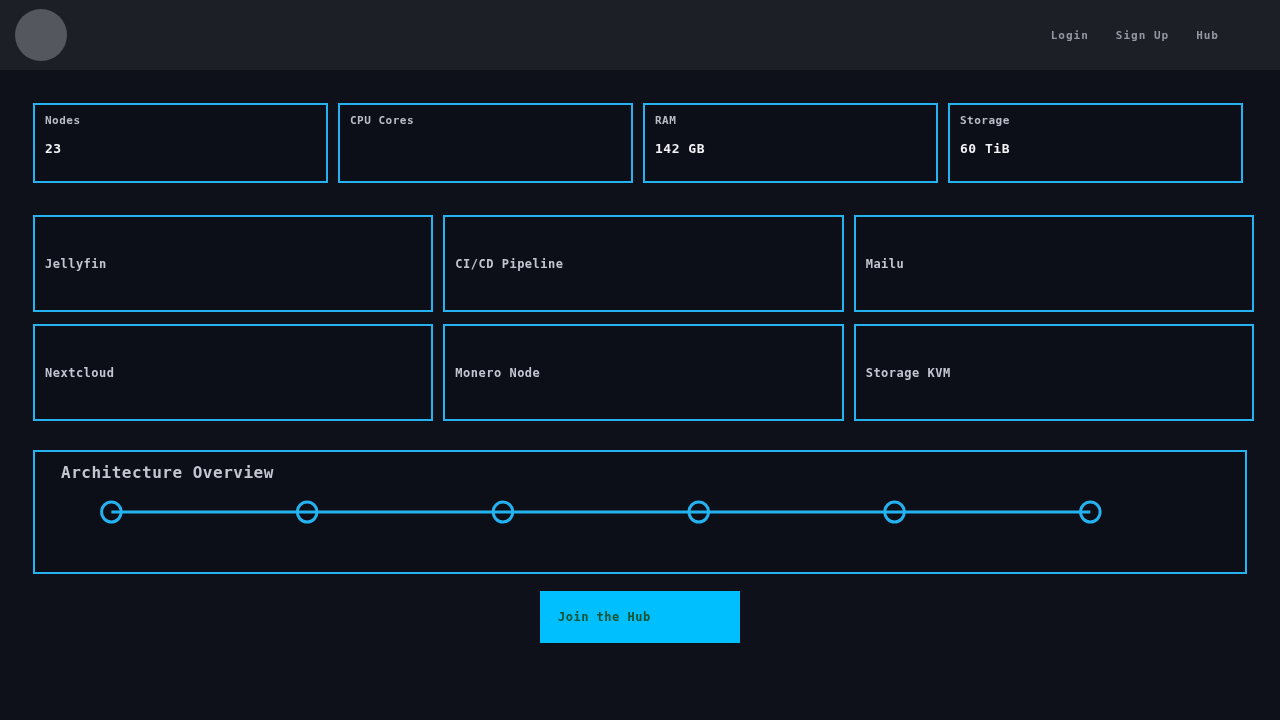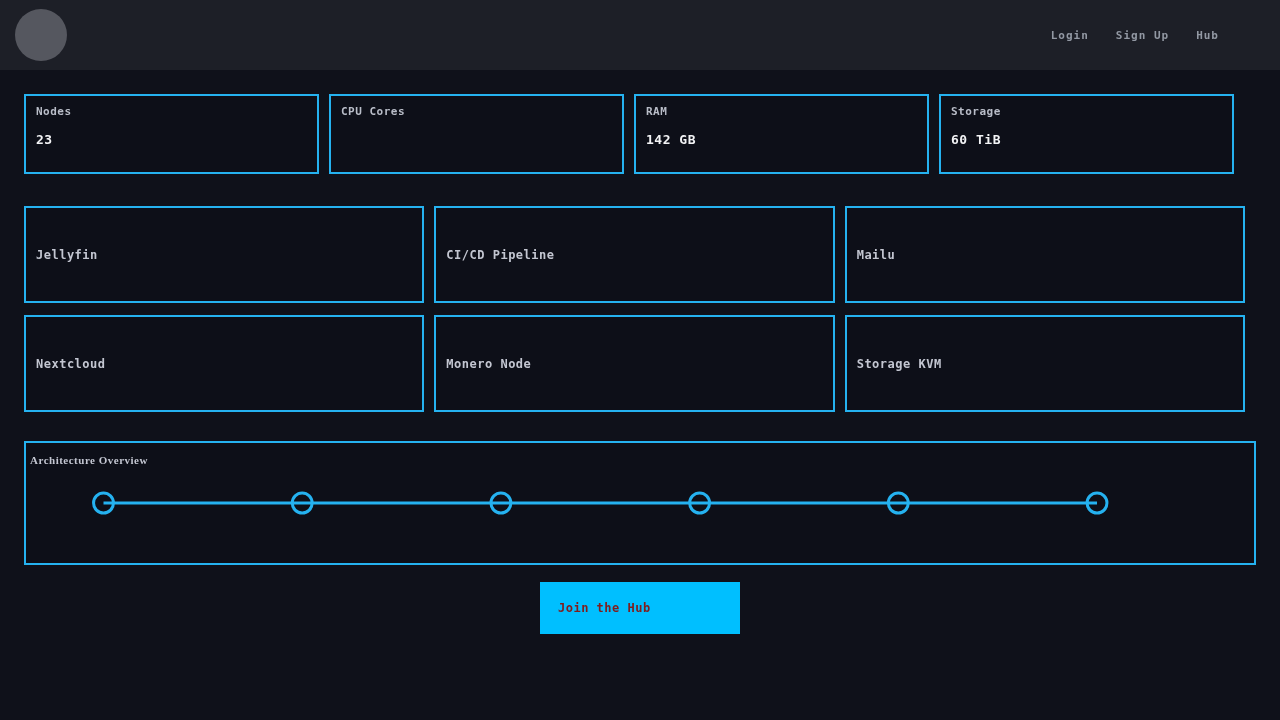--- a/index.html
+++ b/index.html
@@ -27,21 +27,21 @@
   }
   .nav-links { display: flex; gap: 27px; margin-right: 46px; }
   .nav-link {
     color: #9298a3;
     font-size: 11px;
     letter-spacing: 1px;
     text-decoration: none;
     cursor: pointer;
   }
   
-  .content { padding: 24px; }
+  .content { padding: 33px; }
   .card {
     background: #0d0f18;
     border: 2px solid #25b2f0;
   }
   
   .stats-row { display: flex; gap: 10px; margin-bottom: 32px; }
   .stat-card { width: 295px; height: 80px; padding: 9px 10px; }
   .stat-label { color: #b9bdc8; font-size: 11px; letter-spacing: 0.5px; }
   .stat-value { color: #f2f3f5; font-size: 13px; margin-top: 14px; letter-spacing: 0.5px; }
   
@@ -56,37 +56,37 @@
     height: 97px;
     display: flex;
     align-items: center;
     padding: 0 10px;
     cursor: pointer;
   }
   .service-name { color: #c3c6d1; font-size: 12px; letter-spacing: 0.5px; }
   
   .arch-section { position: relative; height: 124px; margin-bottom: 17px; }
   .arch-title {
-    position: absolute; top: 11px; left: 4px;
-    color: #c3c6d1; font-size: 11px; letter-spacing: 0.5px; font-family: Liberation Serif, serif;
+    position: absolute; top: 11px; left: 26px;
+    color: #c3c6d1; font-size: 16px; letter-spacing: 0.5px;
   }
   .arch-svg { position: absolute; left: 0; top: 0; width: 100%; height: 100%; }
   
   .cta-row { display: flex; justify-content: center; }
   .cta-button {
     width: 200px; height: 52px;
     background: #00bfff;
     border: none;
     text-align: left;
     padding-left: 18px;
     font-family: inherit;
     font-weight: bold;
     font-size: 12px;
     letter-spacing: 0.5px;
-    color: #7f1d1d;
+    color: #14532d;
     cursor: pointer;
   }
 </style>
 </head>
 <body>
 
 <header class="navbar">
   <div class="avatar"></div>
   <nav class="nav-links">
     <a class="nav-link">Login</a>

